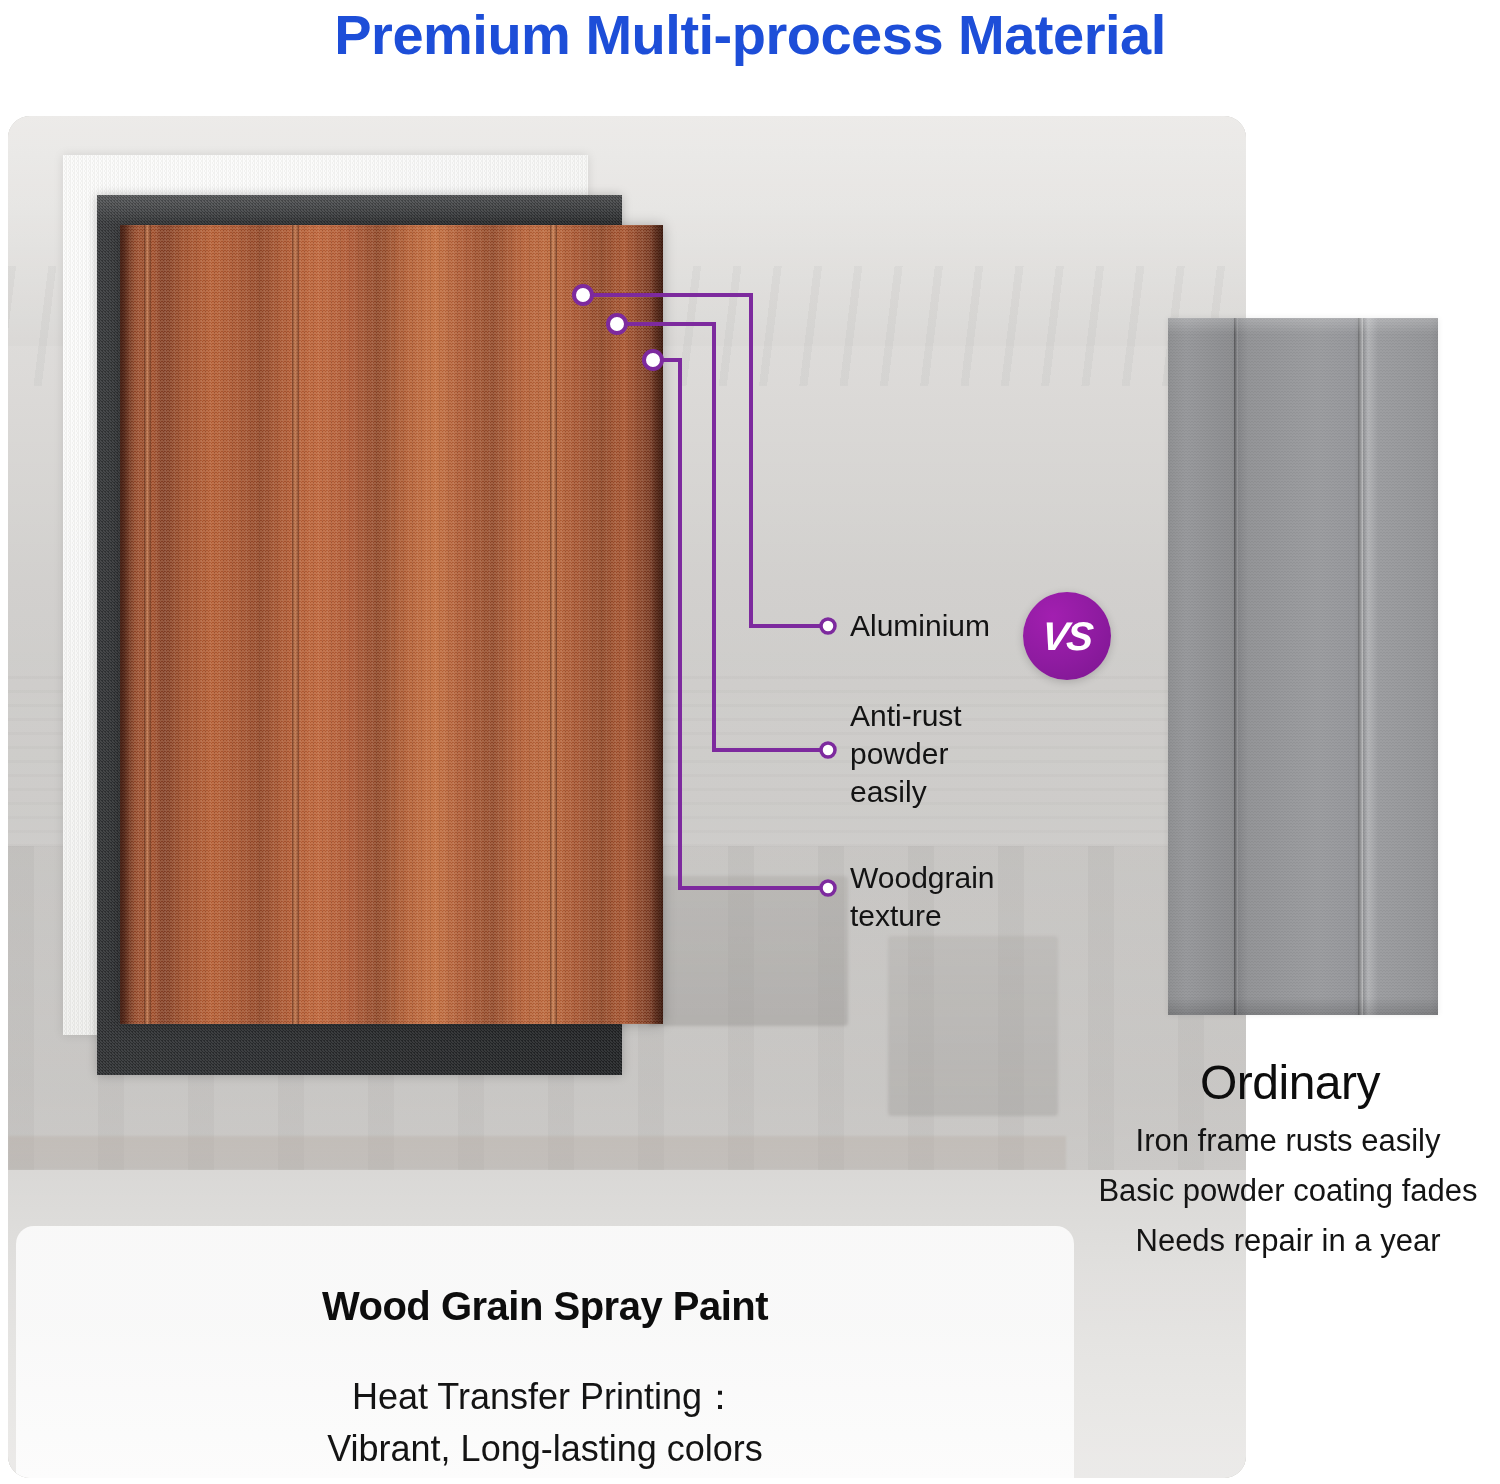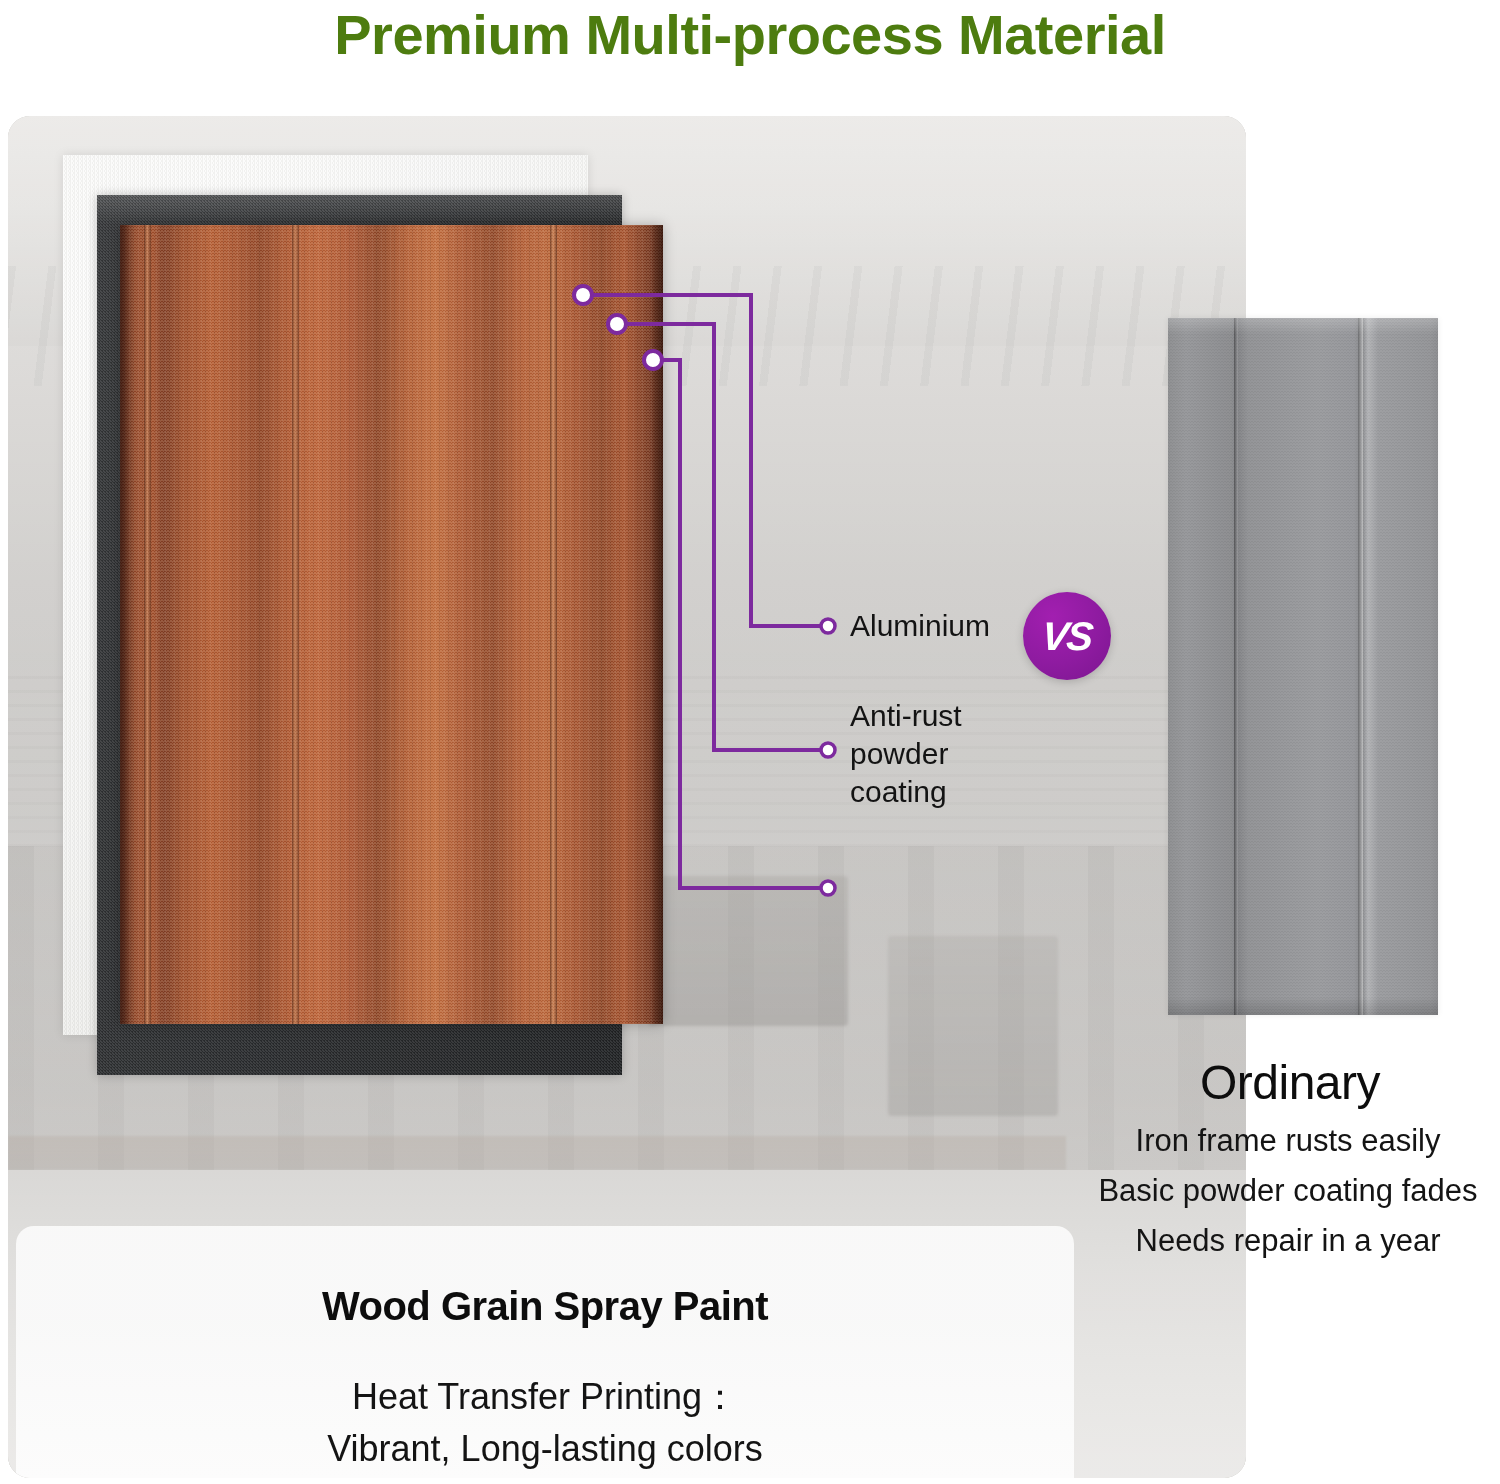--- a/index.html
+++ b/index.html
@@ -7,21 +7,21 @@
     width:1500px;height:1484px;position:relative;overflow:hidden;
     font-family:"Liberation Sans","DejaVu Sans",sans-serif;
     color:#1a1a1a;
   }
 
   
   #main-title{
     position:absolute;left:0;top:2px;width:1500px;
     text-align:center;
     font-size:56px;font-weight:bold;letter-spacing:-0.5px;
-    color:#4d7c0f;
+    color:#1d4ed8;
     white-space:nowrap;
   }
 
   
   #hero-card{
     position:absolute;left:8px;top:116px;
     width:1238px;height:1362px;
     border-radius:22px;overflow:hidden;
     background:#c9c9c7;
   }
@@ -306,21 +306,23 @@
     <g fill="#ffffff" stroke="#7d2a9e" stroke-width="3.5">
       <circle cx="820" cy="510" r="7"></circle>
       <circle cx="820" cy="634" r="7"></circle>
       <circle cx="820" cy="772" r="7"></circle>
     </g>
   </svg>
 
   <div class="callout-label" id="label-aluminium">Aluminium</div>
   <div class="callout-label" id="label-antirust">Anti-rust
 powder
-coating</div>
+easily</div>
+  <div class="callout-label" id="label-woodgrain">Woodgrain
+texture</div>
 
   <div id="caption-panel">
     <div id="caption-title">Wood Grain Spray Paint</div>
     <div id="caption-lines">Heat Transfer Printing：
 Vibrant, Long-lasting colors
 Fade-resistant
 Durable</div>
   </div>
 </div>
 

